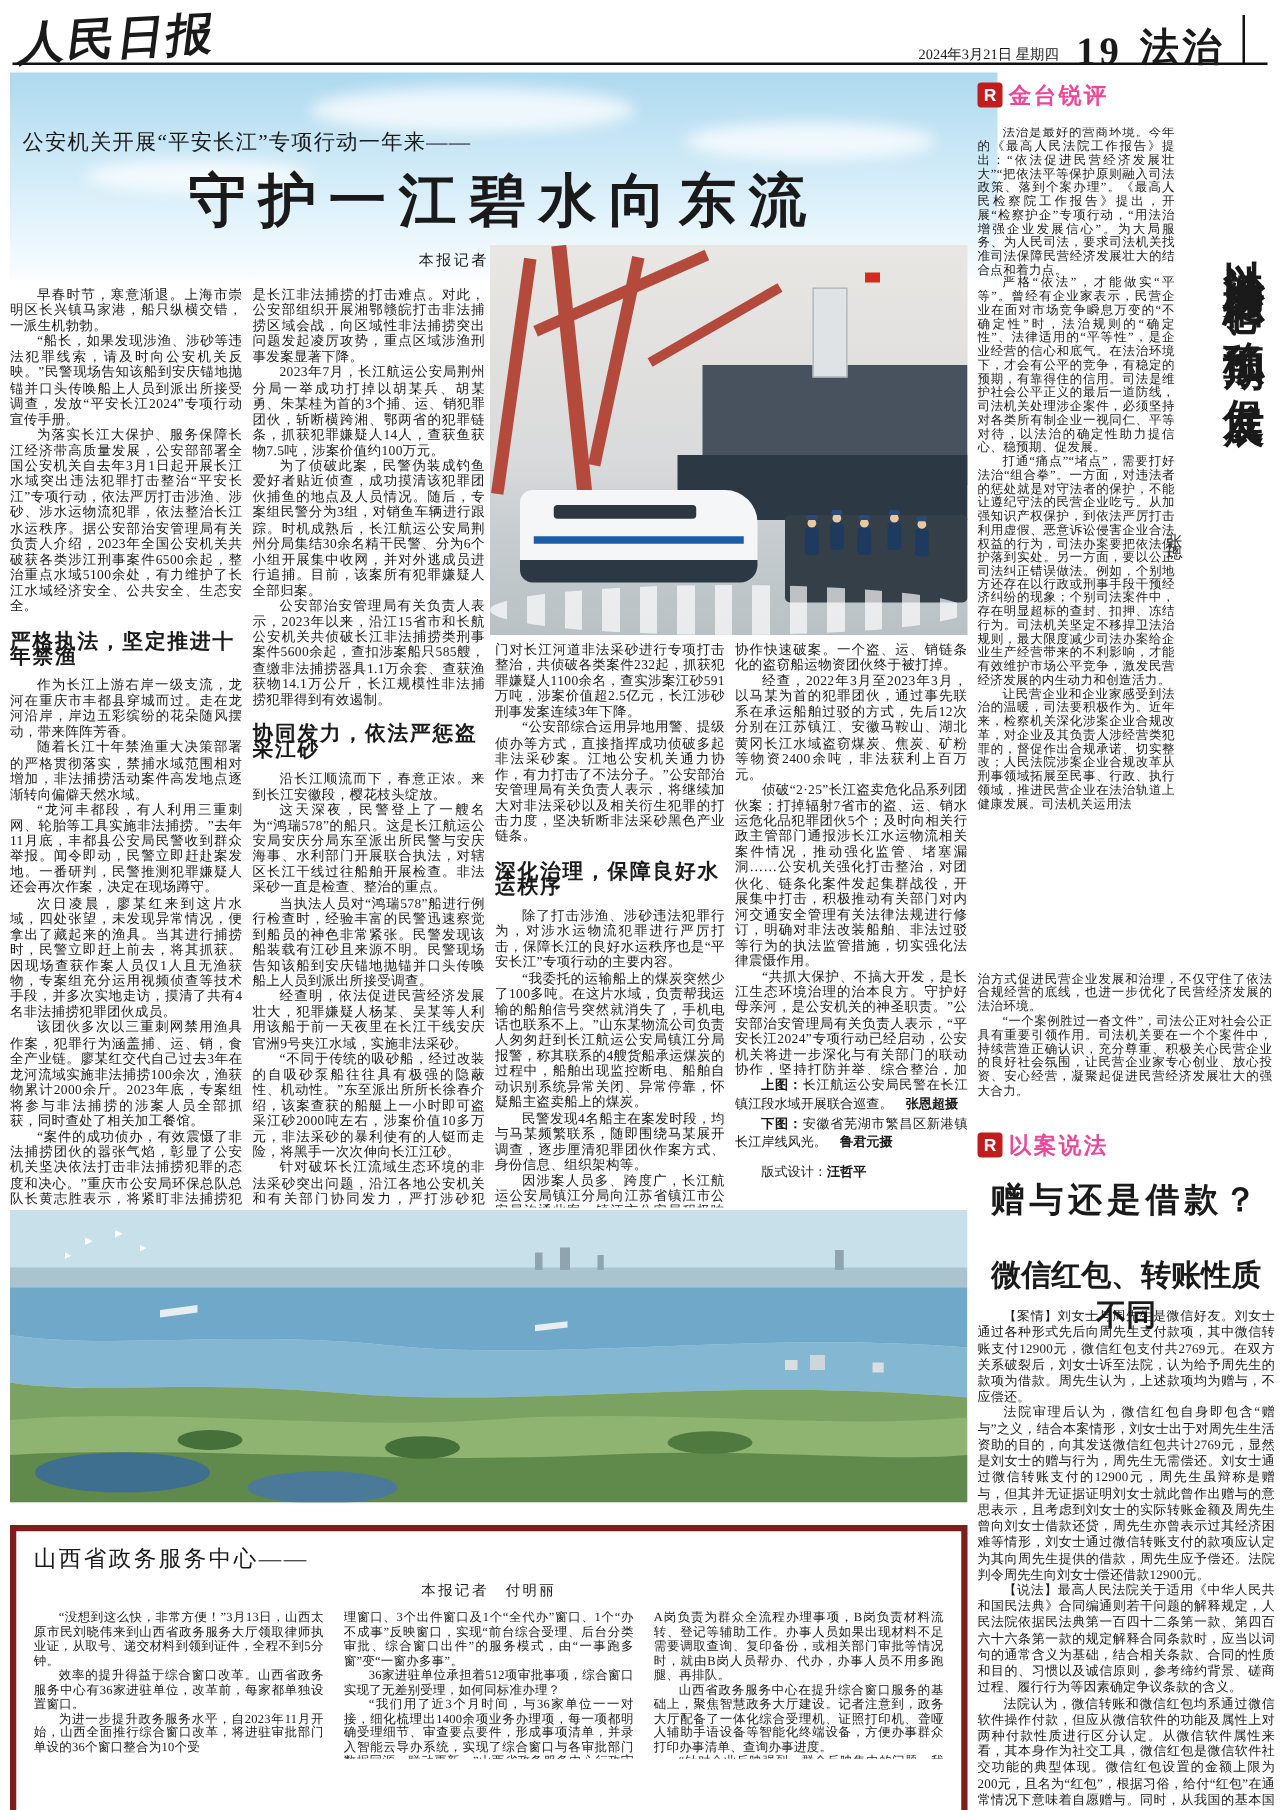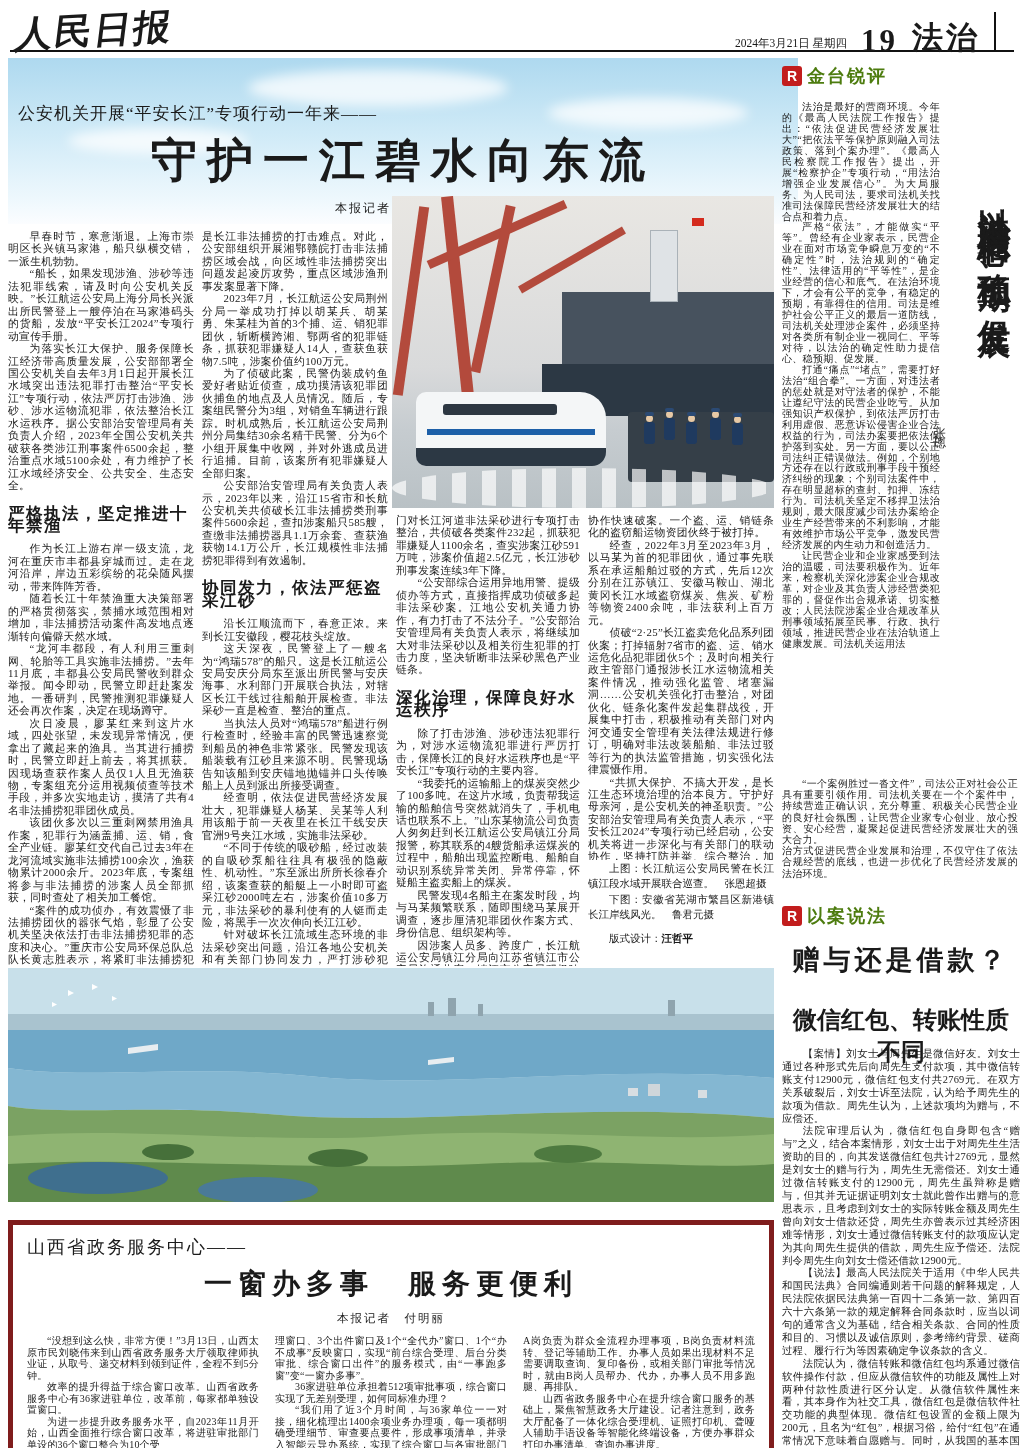--- a/index.html
+++ b/index.html
@@ -10,40 +10,40 @@
   .masthead{left:10px;top:4px;width:1004px;height:46px;border-bottom:2.5px solid #111;}
   .paper-name{position:absolute;left:6px;top:2px;font-size:37px;font-weight:900;transform:skewX(-10deg) rotate(-3deg);letter-spacing:2px;}
   .mast-right{position:absolute;right:34px;top:0;display:flex;align-items:flex-end;gap:14px;}
   .mast-date{font-size:11.5px;padding-bottom:8px;margin-left:20px;}
   .page-sec{font-size:31px;font-weight:700;letter-spacing:3px;margin-top:13px;}
   .corner{position:absolute;right:18px;top:8px;width:14px;height:40px;border-right:2.5px solid #111;}
   
   .tag{display:flex;align-items:center;gap:5px;}
   .tag .rbox{width:20px;height:20px;background:#c21d1d;color:#fff;font-family:"Liberation Sans",sans-serif;
              font-weight:700;font-size:14px;display:flex;align-items:center;justify-content:center;border-radius:3px;}
-  .tag .tname{color:#4d7c0f;font-size:18px;font-weight:700;letter-spacing:2px;font-family:"Liberation Sans",sans-serif;}
+  .tag .tname{color:#ec4899;font-size:18px;font-weight:700;letter-spacing:2px;font-family:"Liberation Sans",sans-serif;}
   
   .sky{left:8px;top:58px;width:766px;height:166px;background:linear-gradient(180deg,#aed9ef 0%,#cfeaf7 45%,#eef8fd 85%,#fbfdff 100%);padding-left:24px;}
   .cloud{position:absolute;background:rgba(255,255,255,.75);border-radius:50%;filter:blur(6px);}
   .kicker{position:absolute;left:10px;top:44px;font-size:17px;letter-spacing:1px;}
   .main-title{position:absolute;left:0;top:72px;width:100%;text-align:center;font-size:46px;font-weight:900;letter-spacing:10px;}
   .lead-byline{left:8px;top:200px;width:766px;text-align:center;font-size:12px;letter-spacing:2px;}
   
   .col{overflow:hidden;font-size:10.8px;line-height:12.45px;letter-spacing:.3px;}
   .para{margin:0;text-indent:2em;text-align:justify;}
   .para.cont{text-indent:0;}
   .col-heading{font-family:"Liberation Sans",sans-serif;font-size:16.5px;font-weight:700;letter-spacing:1.5px;margin:15px 0 11px;text-indent:0;}
   .c1{left:8px;top:230px;width:186px;height:736px;}
   .c2{left:202px;top:230px;width:186px;height:736px;}
   .c3{left:396px;top:514px;width:184px;height:452px;}
   .c4{left:588px;top:514px;width:186px;height:346px;}
   
   .caption-block{left:588px;top:862px;width:186px;height:104px;background:#fff;font-size:10.5px;line-height:14.5px;}
   .caption{margin:0 0 2px;text-align:justify;text-indent:2em;}
-  .caption b{font-weight:400;}
+  .caption b{font-weight:700;}
   .design{margin-top:10px;text-indent:2em;font-size:10.5px;}
   
   .photo1{left:392px;top:196px;width:382px;height:312px;background:linear-gradient(180deg,#e9e7e3 0%,#d9dadb 55%,#c6ccd0 75%,#b9c1c5 100%);overflow:hidden;}
   .crane{position:absolute;background:#b34a3c;}
   .ship{position:absolute;background:#47525e;}
   .ship-tower{position:absolute;background:#dfe3e6;border:1px solid #aab2b8;}
   .hull{position:absolute;background:#2c3844;}
   .pboat{position:absolute;background:#f4f6f7;border-radius:10px 26px 6px 6px;}
   .pboat .stripe{position:absolute;left:6%;top:58%;width:88%;height:6px;background:#1c5fa8;}
   .pboat .win{position:absolute;left:14%;top:18%;width:60%;height:11px;background:#2d3742;border-radius:3px;}
@@ -123,21 +123,21 @@
     <div class="pboat" style="left:24px;top:196px;width:190px;height:64px;">
       <div class="win"></div>
         <div class="stripe"></div>
     </div>
     <div class="hull" style="left:24px;top:252px;width:190px;height:18px;border-radius:0 0 14px 10px;"></div>
     <div class="foam" style="left:0px;top:272px;width:382px;height:40px;opacity:.8;"></div>
   </div>
 
   <div class="abs col c1">
       <p class="para">早春时节，寒意渐退。上海市崇明区长兴镇马家港，船只纵横交错，一派生机勃勃。</p>
-      <p class="para">“船长，如果发现涉渔、涉砂等违法犯罪线索，请及时向公安机关反映。”长江航运公安局上海分局长兴派出所民警登上一艘停泊在马家港码头的货船，发放“平安长江2024”专项行动宣传手册。</p>
+      <p class="para">“船长，如果发现涉渔、涉砂等违法犯罪线索，请及时向公安机关反映。”民警现场告知该船到安庆锚地抛锚并口头传唤船上人员到派出所接受调查，发放“平安长江2024”专项行动宣传手册。</p>
       <p class="para">为落实长江大保护、服务保障长江经济带高质量发展，公安部部署全国公安机关自去年3月1日起开展长江水域突出违法犯罪打击整治“平安长江”专项行动，依法严厉打击涉渔、涉砂、涉水运物流犯罪，依法整治长江水运秩序。据公安部治安管理局有关负责人介绍，2023年全国公安机关共破获各类涉江刑事案件6500余起，整治重点水域5100余处，有力维护了长江水域经济安全、公共安全、生态安全。</p>
       <div class="col-heading">严格执法，坚定推进十年禁渔</div>
       <p class="para">作为长江上游右岸一级支流，龙河在重庆市丰都县穿城而过。走在龙河沿岸，岸边五彩缤纷的花朵随风摆动，带来阵阵芳香。</p>
       <p class="para">随着长江十年禁渔重大决策部署的严格贯彻落实，禁捕水域范围相对增加，非法捕捞活动案件高发地点逐渐转向偏僻天然水域。</p>
       <p class="para">“龙河丰都段，有人利用三重刺网、轮胎等工具实施非法捕捞。”去年11月底，丰都县公安局民警收到群众举报。闻令即动，民警立即赶赴案发地。一番研判，民警推测犯罪嫌疑人还会再次作案，决定在现场蹲守。</p>
       <p class="para">次日凌晨，廖某红来到这片水域，四处张望，未发现异常情况，便拿出了藏起来的渔具。当其进行捕捞时，民警立即赶上前去，将其抓获。因现场查获作案人员仅1人且无渔获物，专案组充分运用视频侦查等技术手段，并多次实地走访，摸清了共有4名非法捕捞犯罪团伙成员。</p>
       <p class="para">该团伙多次以三重刺网禁用渔具作案，犯罪行为涵盖捕、运、销，食全产业链。廖某红交代自己过去3年在龙河流域实施非法捕捞100余次，渔获物累计2000余斤。2023年底，专案组将参与非法捕捞的涉案人员全部抓获，同时查处了相关加工餐馆。</p>
       <p class="para">“案件的成功侦办，有效震慑了非法捕捞团伙的嚣张气焰，彰显了公安机关坚决依法打击非法捕捞犯罪的态度和决心。”重庆市公安局环保总队总队长黄志胜表示，将紧盯非法捕捞犯罪新动向，进一步加大打击力度，全链条、全环节、全要素彻查每一起非法捕捞刑事案件，用实际行动保护长江水生生物安全。</p>
     </div>
   <div class="abs col c2">
@@ -217,43 +217,42 @@
 
   <div class="abs comm-narrow">
       <p class="para">法治是最好的营商环境。今年的《最高人民法院工作报告》提出：“依法促进民营经济发展壮大”“把依法平等保护原则融入司法政策、落到个案办理”。《最高人民检察院工作报告》提出，开展“检察护企”专项行动，“用法治增强企业发展信心”。为大局服务、为人民司法，要求司法机关找准司法保障民营经济发展壮大的结合点和着力点。</p>
       <p class="para">严格“依法”，才能做实“平等”。曾经有企业家表示，民营企业在面对市场竞争瞬息万变的“不确定性”时，法治规则的“确定性”、法律适用的“平等性”，是企业经营的信心和底气。在法治环境下，才会有公平的竞争，有稳定的预期，有靠得住的信用。司法是维护社会公平正义的最后一道防线，司法机关处理涉企案件，必须坚持对各类所有制企业一视同仁、平等对待，以法治的确定性助力提信心、稳预期、促发展。</p>
       <p class="para">打通“痛点”“堵点”，需要打好法治“组合拳”。一方面，对违法者的惩处就是对守法者的保护，不能让遵纪守法的民营企业吃亏。从加强知识产权保护，到依法严厉打击利用虚假、恶意诉讼侵害企业合法权益的行为，司法办案要把依法保护落到实处。另一方面，要以公正司法纠正错误做法。例如，个别地方还存在以行政或刑事手段干预经济纠纷的现象；个别司法案件中，存在明显超标的查封、扣押、冻结行为。司法机关坚定不移捍卫法治规则，最大限度减少司法办案给企业生产经营带来的不利影响，才能有效维护市场公平竞争，激发民营经济发展的内生动力和创造活力。</p>
       <p class="para">让民营企业和企业家感受到法治的温暖，司法要积极作为。近年来，检察机关深化涉案企业合规改革，对企业及其负责人涉经营类犯罪的，督促作出合规承诺、切实整改；人民法院涉案企业合规改革从刑事领域拓展至民事、行政、执行领域，推进民营企业在法治轨道上健康发展。司法机关运用法</p>
     </div>
   <div class="abs vtitle">以法治助力提信心、稳预期、促发展</div>
   <div class="abs vauthor">张璁</div>
   <div class="abs comm-wide">
+      <p class="para cont">治方式促进民营企业发展和治理，不仅守住了依法合规经营的底线，也进一步优化了民营经济发展的法治环境。</p>
       <p class="para">“一个案例胜过一沓文件”，司法公正对社会公正具有重要引领作用。司法机关要在一个个案件中，持续营造正确认识，充分尊重、积极关心民营企业的良好社会氛围，让民营企业家专心创业、放心投资、安心经营，凝聚起促进民营经济发展壮大的强大合力。</p>
-      <p class="para cont">治方式促进民营企业发展和治理，不仅守住了依法合规经营的底线，也进一步优化了民营经济发展的法治环境。</p>
     </div>
 
   <div class="abs tag tagpos3">
     <span class="rbox">R</span>
     <span class="tname">以案说法</span>
   </div>
 
   <div class="abs case-title">
     <div class="ct1">赠与还是借款？</div>
     <div class="ct2">微信红包、转账性质不同</div>
   </div>
   <div class="abs case-body">
       <p class="para">【案情】刘女士与周先生是微信好友。刘女士通过各种形式先后向周先生支付款项，其中微信转账支付12900元，微信红包支付共2769元。在双方关系破裂后，刘女士诉至法院，认为给予周先生的款项为借款。周先生认为，上述款项均为赠与，不应偿还。</p>
       <p class="para">法院审理后认为，微信红包自身即包含“赠与”之义，结合本案情形，刘女士出于对周先生生活资助的目的，向其发送微信红包共计2769元，显然是刘女士的赠与行为，周先生无需偿还。刘女士通过微信转账支付的12900元，周先生虽辩称是赠与，但其并无证据证明刘女士就此曾作出赠与的意思表示，且考虑到刘女士的实际转账金额及周先生曾向刘女士借款还贷，周先生亦曾表示过其经济困难等情形，刘女士通过微信转账支付的款项应认定为其向周先生提供的借款，周先生应予偿还。法院判令周先生向刘女士偿还借款12900元。</p>
       <p class="para">【说法】最高人民法院关于适用《中华人民共和国民法典》合同编通则若干问题的解释规定，人民法院依据民法典第一百四十二条第一款、第四百六十六条第一款的规定解释合同条款时，应当以词句的通常含义为基础，结合相关条款、合同的性质和目的、习惯以及诚信原则，参考缔约背景、磋商过程、履行行为等因素确定争议条款的含义。</p>
       <p class="para">法院认为，微信转账和微信红包均系通过微信软件操作付款，但应从微信软件的功能及属性上对两种付款性质进行区分认定。从微信软件属性来看，其本身作为社交工具，微信红包是微信软件社交功能的典型体现。微信红包设置的金额上限为200元，且名为“红包”，根据习俗，给付“红包”在通常情况下意味着自愿赠与。同时，从我国的基本国情、民俗习惯等考虑，无偿赠与200元及以下的红包是社会公众通常可以接受的金额水准。微信转账则与之不同，是社会主体之间常用的付款方式，不具备“赠与”之义。</p>
     </div>
 
   <div class="abs box">
     <div class="box-kicker">山西省政务服务中心——</div>
-    <div class="box-title">一窗办多事　服务更便利</div>
     <div class="box-byline">本报记者　付明丽</div>
     <div class="box-cols">
       <div class="box-col">
           <p class="para">“没想到这么快，非常方便！”3月13日，山西太原市民刘晓伟来到山西省政务服务大厅领取律师执业证，从取号、递交材料到领到证件，全程不到5分钟。</p>
           <p class="para">效率的提升得益于综合窗口改革。山西省政务服务中心有36家进驻单位，改革前，每家都单独设置窗口。</p>
           <p class="para">为进一步提升政务服务水平，自2023年11月开始，山西全面推行综合窗口改革，将进驻审批部门单设的36个窗口整合为10个受</p>
         </div>
       <div class="box-col">
           <p class="para cont">理窗口、3个出件窗口及1个“全代办”窗口、1个“办不成事”反映窗口，实现“前台综合受理、后台分类审批、综合窗口出件”的服务模式，由“一事跑多窗”变“一窗办多事”。</p>
           <p class="para">36家进驻单位承担着512项审批事项，综合窗口实现了无差别受理，如何同标准办理？</p>

